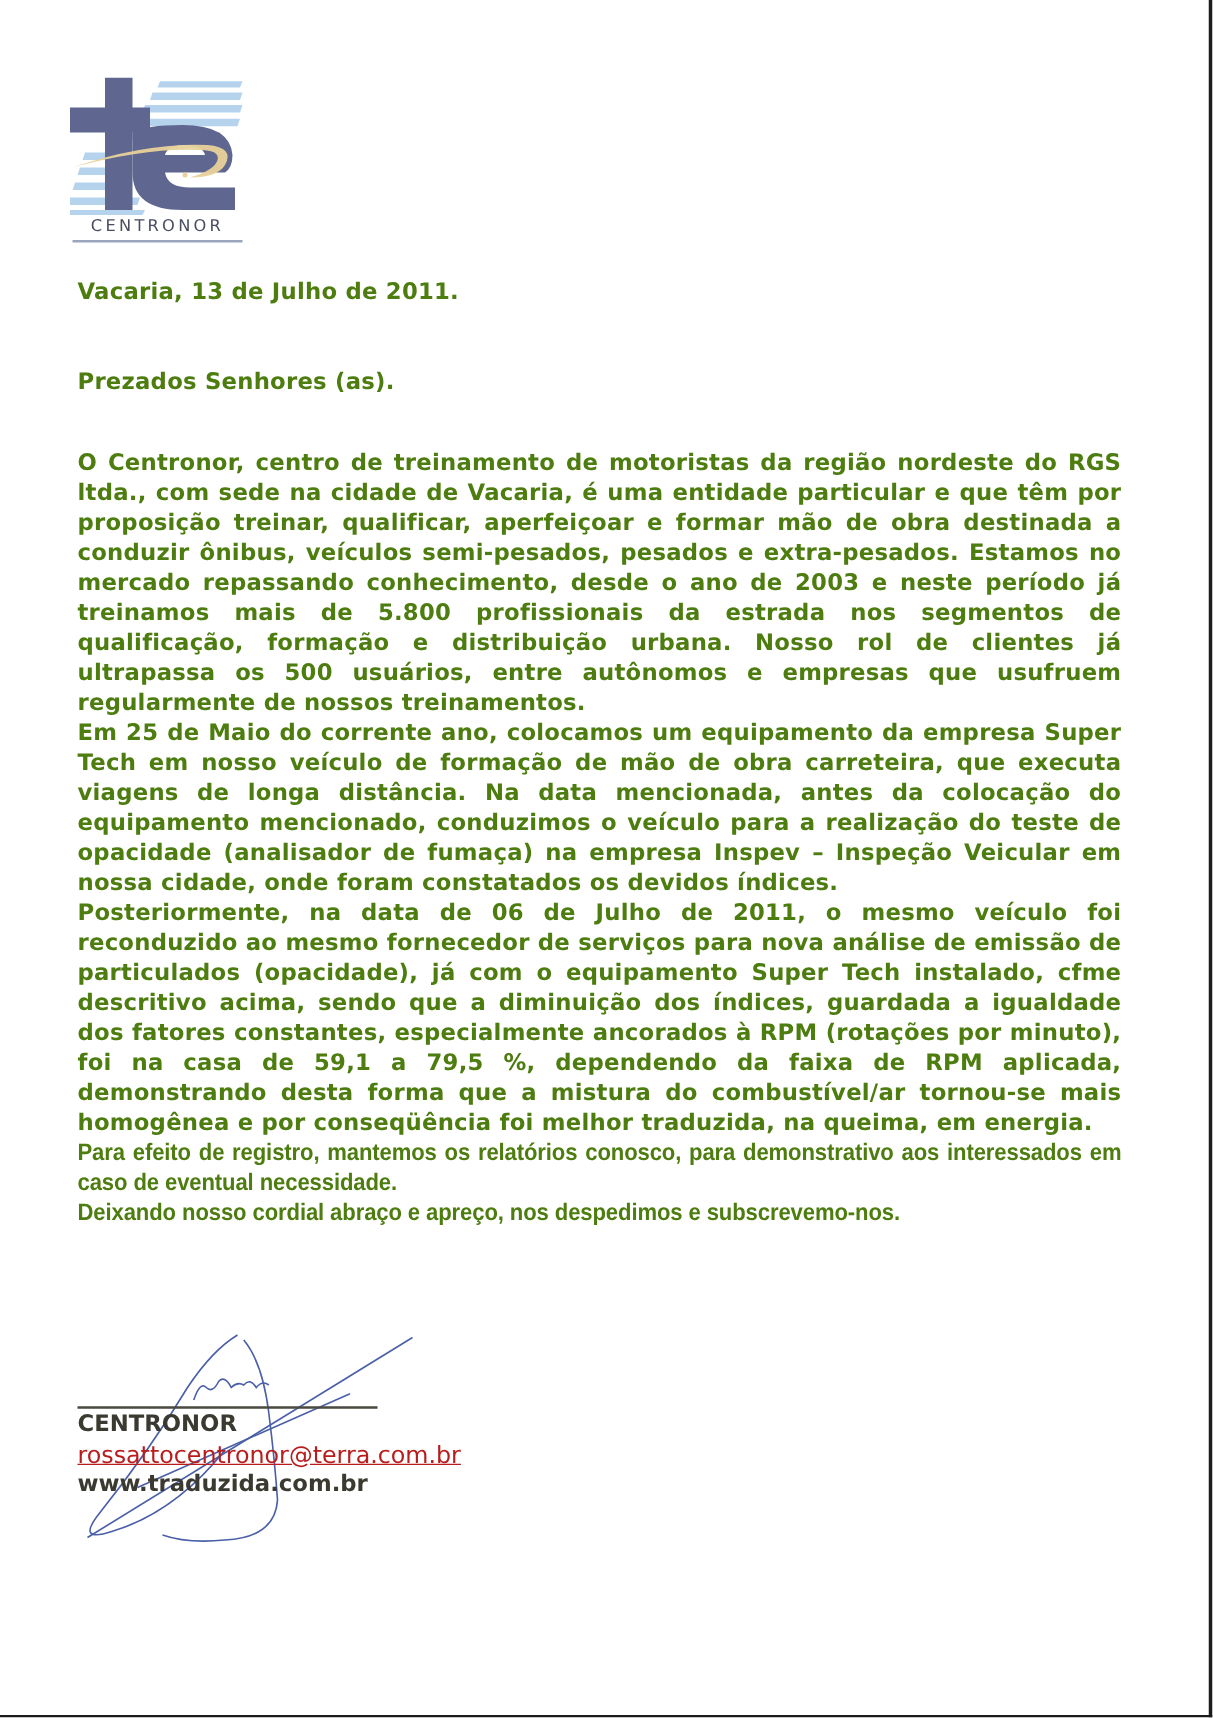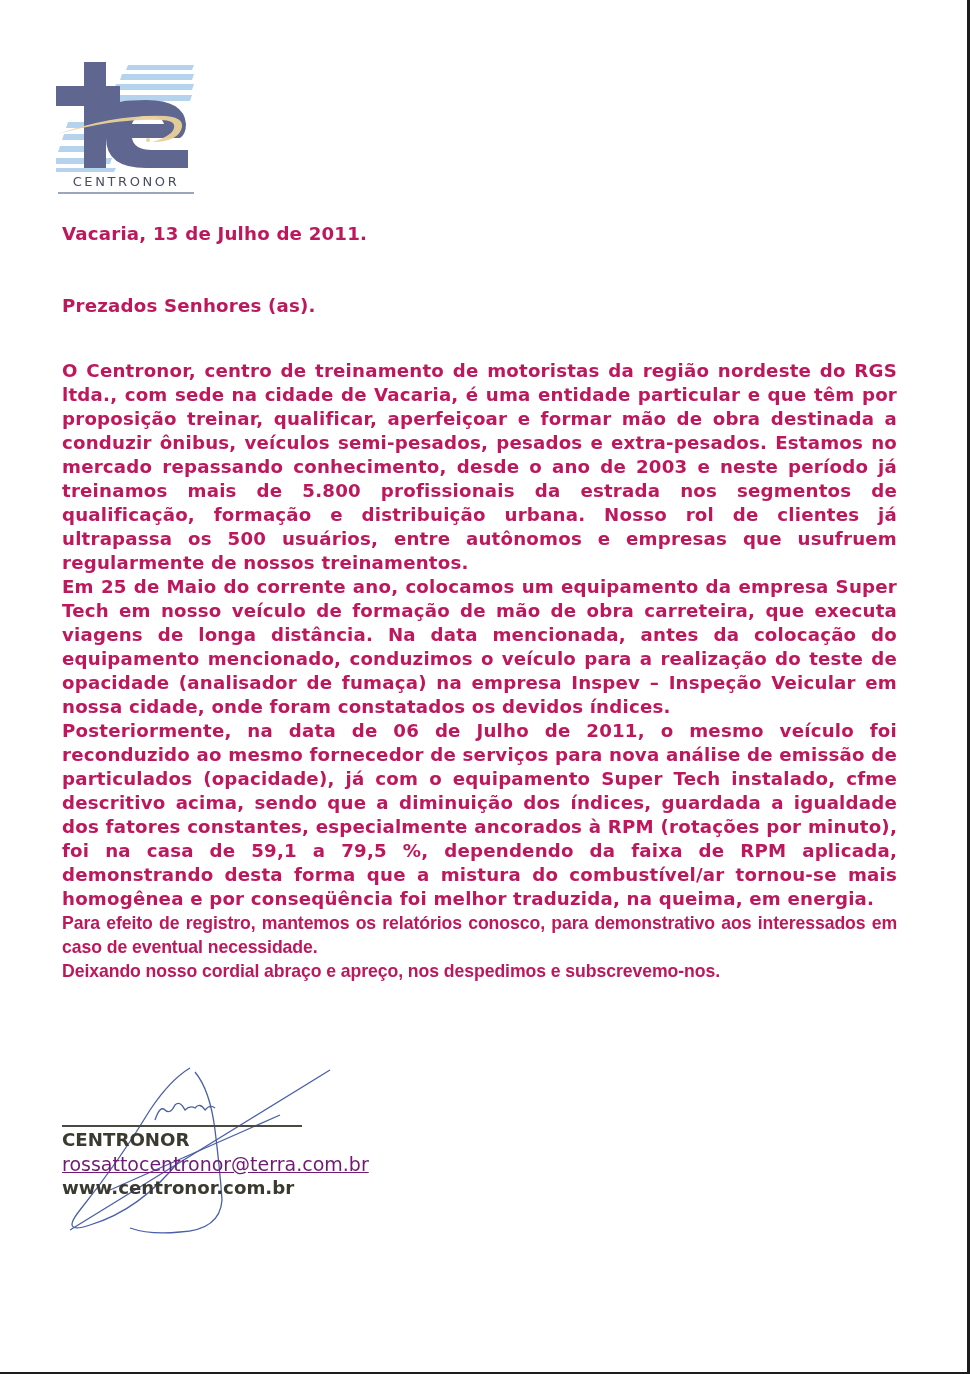--- a/index.html
+++ b/index.html
@@ -49,21 +49,21 @@
       position: absolute;
       left: 2px;
       top: 130px;
       width: 136px;
       height: 2px;
       background: #9aa6c0;
     }
     .text {
       position: absolute;
       left: 62px;
-      color: #be185d;
+      color: #4d7c0f;
       font-weight: bold;
       font-size: 18.2px;
       line-height: 24px;
       letter-spacing: 0.2px;
     }
     .date-line { top: 222px; }
     .salutation { top: 294px; text-align: right; }
     .body {
       top: 359px;
       width: 835px;
@@ -91,21 +91,21 @@
     }
     .sig-rule {
       position: absolute;
       left: 62px;
       top: 1125px;
       width: 240px;
       height: 2px;
       background: #4a4a40;
     }
     .sig-email {
-      color: #701a75;
+      color: #b91c1c;
       text-decoration: underline;
       font-weight: normal;
       font-size: 19px;
     }
     .sig-scribble {
       position: absolute;
       left: 50px;
       top: 1060px;
       width: 300px;
       height: 180px;
@@ -169,14 +169,14 @@
     <path d="M105,60 Q110,45 115,50 Q120,55 125,45 Q130,40 135,50 Q140,45 145,48 Q150,42 155,50 Q160,44 165,48"></path>
     <path d="M60,130 L230,55"></path>
   </g>
 </svg>
 
 <div class="sig-rule"></div>
 
 <div class="signature-block">
   <div>CENTRONOR</div>
   <div class="sig-email">rossattocentronor@terra.com.br</div>
-  <div>www.centronor.com.br</div>
+  <div>www.traduzida.com.br</div>
 </div>
 
 </body></html>

